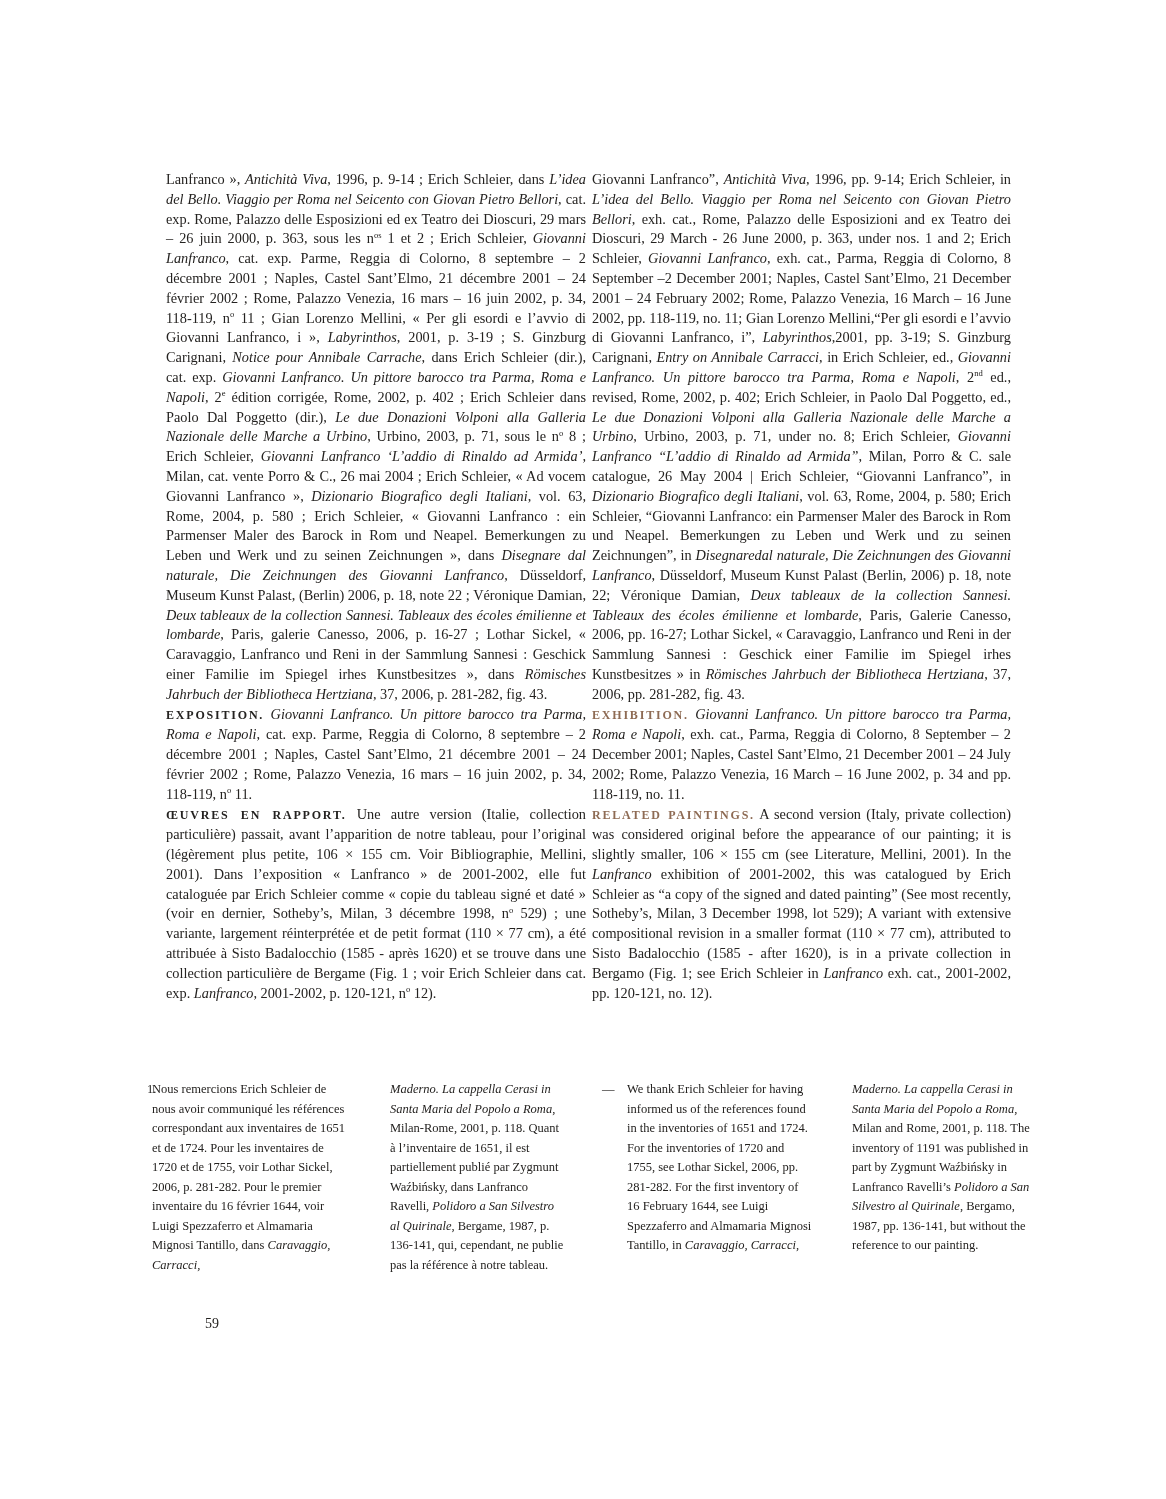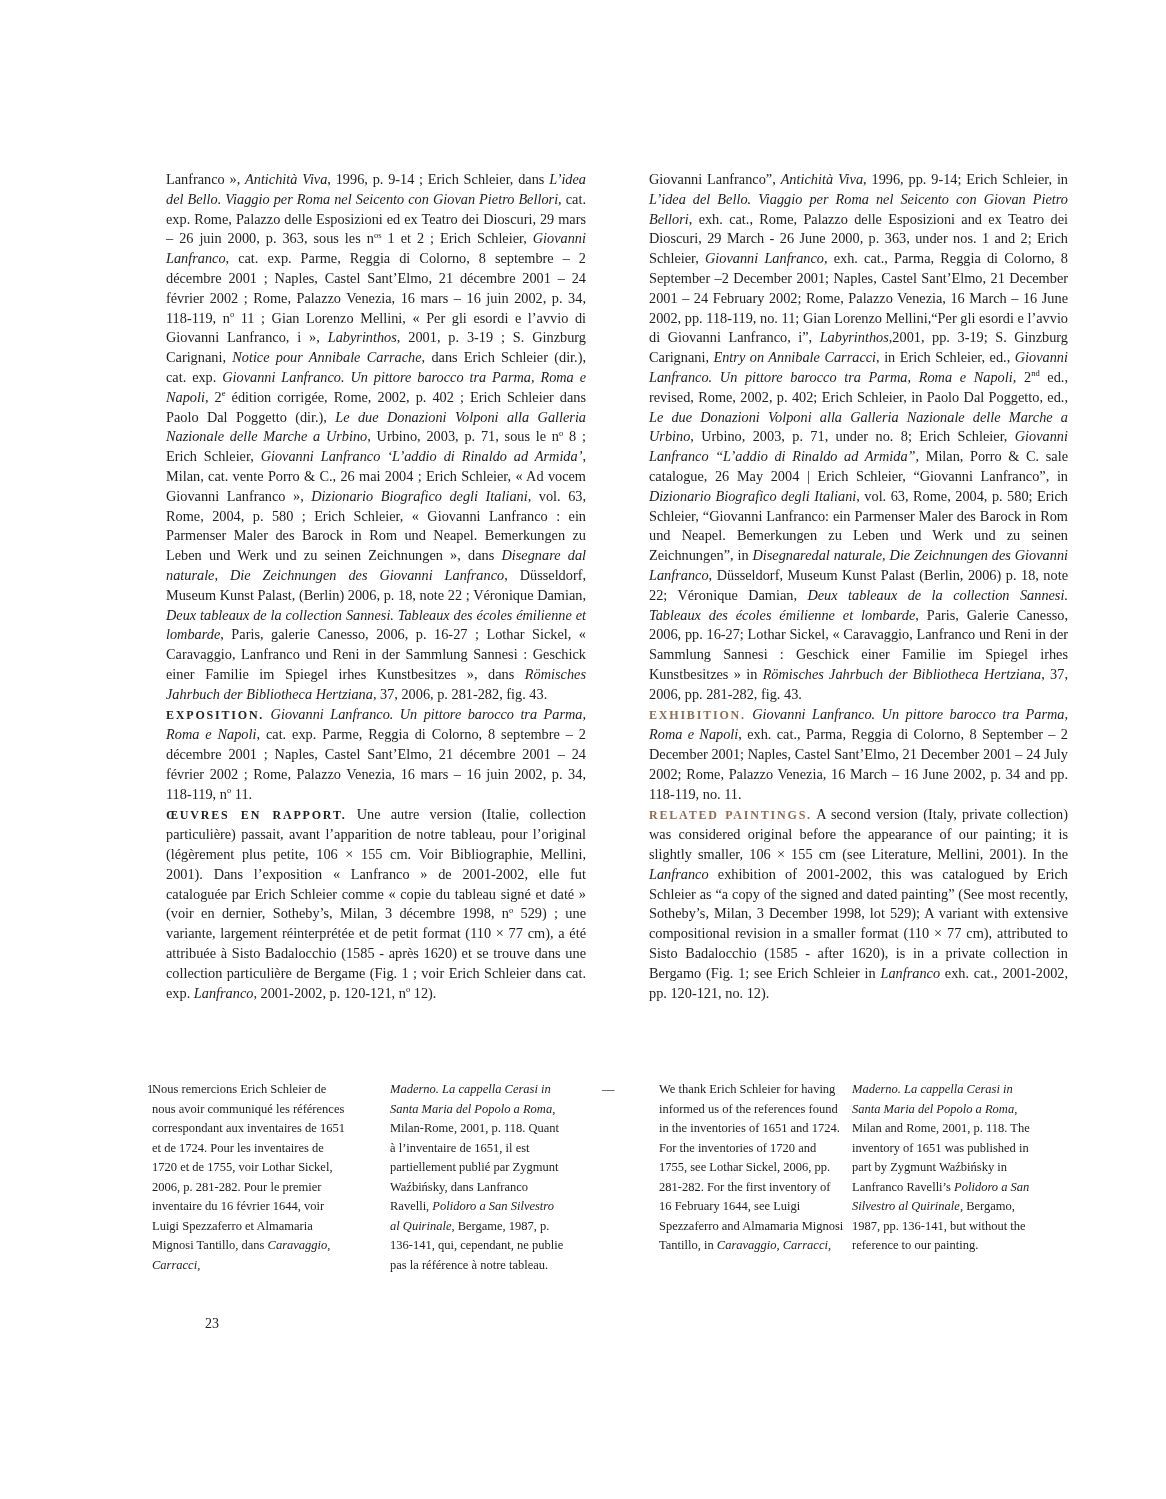--- a/index.html
+++ b/index.html
@@ -10,21 +10,21 @@
     background: #ffffff;
     font-family: "Liberation Serif", "DejaVu Serif", serif;
     color: var(--text, #242220);
     overflow: hidden;
   }
   .col {
     position: absolute;
     top: 170px;
   }
   .col-left  { left: 166px; width: 420px; }
-  .col-right { left: 649px; width: 419px; }
+  .col-right { left: 592px; width: 419px; }
   p.body-par {
     margin: 0;
     text-align: justify;
     font-size: 14.3px;
     line-height: 19.8px;
     color: var(--text, #242220);
   }
   .run-i  { font-style: italic; text-align: right; }
   .run-sup {
     vertical-align: super;
@@ -44,21 +44,21 @@
     position: absolute;
     top: 1080px;
     font-size: 12.5px;
     line-height: 19.5px;
     text-align: left;
   }
   .fn-marker-fr { left: 147px; width: 16px; }
   .fn-1 { left: 152px; width: 195px; }
   .fn-2 { left: 390px; width: 176px; }
   .fn-marker-en { left: 602px; width: 20px; }
-  .fn-3 { left: 627px; width: 185px; margin-left: 32px; }
+  .fn-3 { left: 627px; width: 185px; }
   .fn-4 { left: 852px; width: 192px; }
   .page-number {
     position: absolute;
     left: 205px;
     top: 1315px;
     font-size: 14px;
     line-height: 18px;
     color: var(--text, #242220);
   }
 </style>
@@ -78,17 +78,17 @@
     <p class="body-par"><span class="run-hb">EXHIBITION.</span><span> </span><span class="run-i">Giovanni Lanfranco. Un pittore barocco tra Parma, Roma e Napoli</span><span>, exh. cat., Parma, Reggia di Colorno, 8 September – 2 December 2001; Naples, Castel Sant’Elmo, 21 December 2001 – 24 July 2002; Rome, Palazzo Venezia, 16 March – 16 June 2002, p. 34 and pp. 118-119, no. 11.</span></p>
     <p class="body-par"><span class="run-hb">RELATED PAINTINGS.</span><span> A second version (Italy, private collection) was considered original before the appearance of our painting; it is slightly smaller, 106 × 155 cm (see Literature, Mellini, 2001). In the </span><span class="run-i">Lanfranco</span><span> exhibition of 2001-2002, this was catalogued by Erich Schleier as “a copy of the signed and dated painting” (See most recently, Sotheby’s, Milan, 3 December 1998, lot 529); A variant with extensive compositional revision in a smaller format (110 × 77 cm), attributed to Sisto Badalocchio (1585 - after 1620), is in a private collection in Bergamo (Fig. 1; see Erich Schleier in </span><span class="run-i">Lanfranco</span><span> exh. cat., 2001-2002, pp. 120-121, no. 12).</span></p>
   </div>
 
   <div class="fn-marker fn-marker-fr">1.</div>
   <div class="fn fn-1"><span>Nous remercions Erich Schleier de nous avoir communiqué les références correspondant aux inventaires de 1651 et de 1724. Pour les inventaires de 1720 et de 1755, voir Lothar Sickel, 2006, p. 281-282. Pour le premier inventaire du 16 février 1644, voir Luigi Spezzaferro et Almamaria Mignosi Tantillo, dans </span><span class="run-i">Caravaggio, Carracci,</span></div>
   <div class="fn fn-2"><span class="run-i">Maderno. La cappella Cerasi in Santa Maria del Popolo a Roma</span><span>, Milan-Rome, 2001, p. 118. Quant à l’inventaire de 1651, il est partiellement publié par Zygmunt Waźbińsky, dans Lanfranco Ravelli, </span><span class="run-i">Polidoro a San Silvestro al Quirinale</span><span>, Bergame, 1987, p. 136-141, qui, cependant, ne publie pas la référence à notre tableau.</span></div>
 
   <div class="fn-marker fn-marker-en">—</div>
   <div class="fn fn-3"><span>We thank Erich Schleier for having informed us of the references found in the inventories of 1651 and 1724. For the inventories of 1720 and 1755, see Lothar Sickel, 2006, pp. 281-282. For the first inventory of 16 February 1644, see Luigi Spezzaferro and Almamaria Mignosi Tantillo, in </span><span class="run-i">Caravaggio, Carracci,</span></div>
-  <div class="fn fn-4"><span class="run-i">Maderno. La cappella Cerasi in Santa Maria del Popolo a Roma</span><span>, Milan and Rome, 2001, p. 118. The inventory of 1651 was published in part by Zygmunt Waźbińsky in Lanfranco Ravelli’s </span><span class="run-i">Polidoro a San Silvestro al Quirinale</span><span>, Bergamo, 1987, pp. 136-141, but without the reference to our painting.</span></div>
+  <div class="fn fn-4"><span class="run-i">Maderno. La cappella Cerasi in Santa Maria del Popolo a Roma</span><span>, Milan and Rome, 2001, p. 118. The inventory of 1191 was published in part by Zygmunt Waźbińsky in Lanfranco Ravelli’s </span><span class="run-i">Polidoro a San Silvestro al Quirinale</span><span>, Bergamo, 1987, pp. 136-141, but without the reference to our painting.</span></div>
 
-  <div class="page-number">23</div>
+  <div class="page-number">59</div>
 
 </div>
 
 </body></html>

